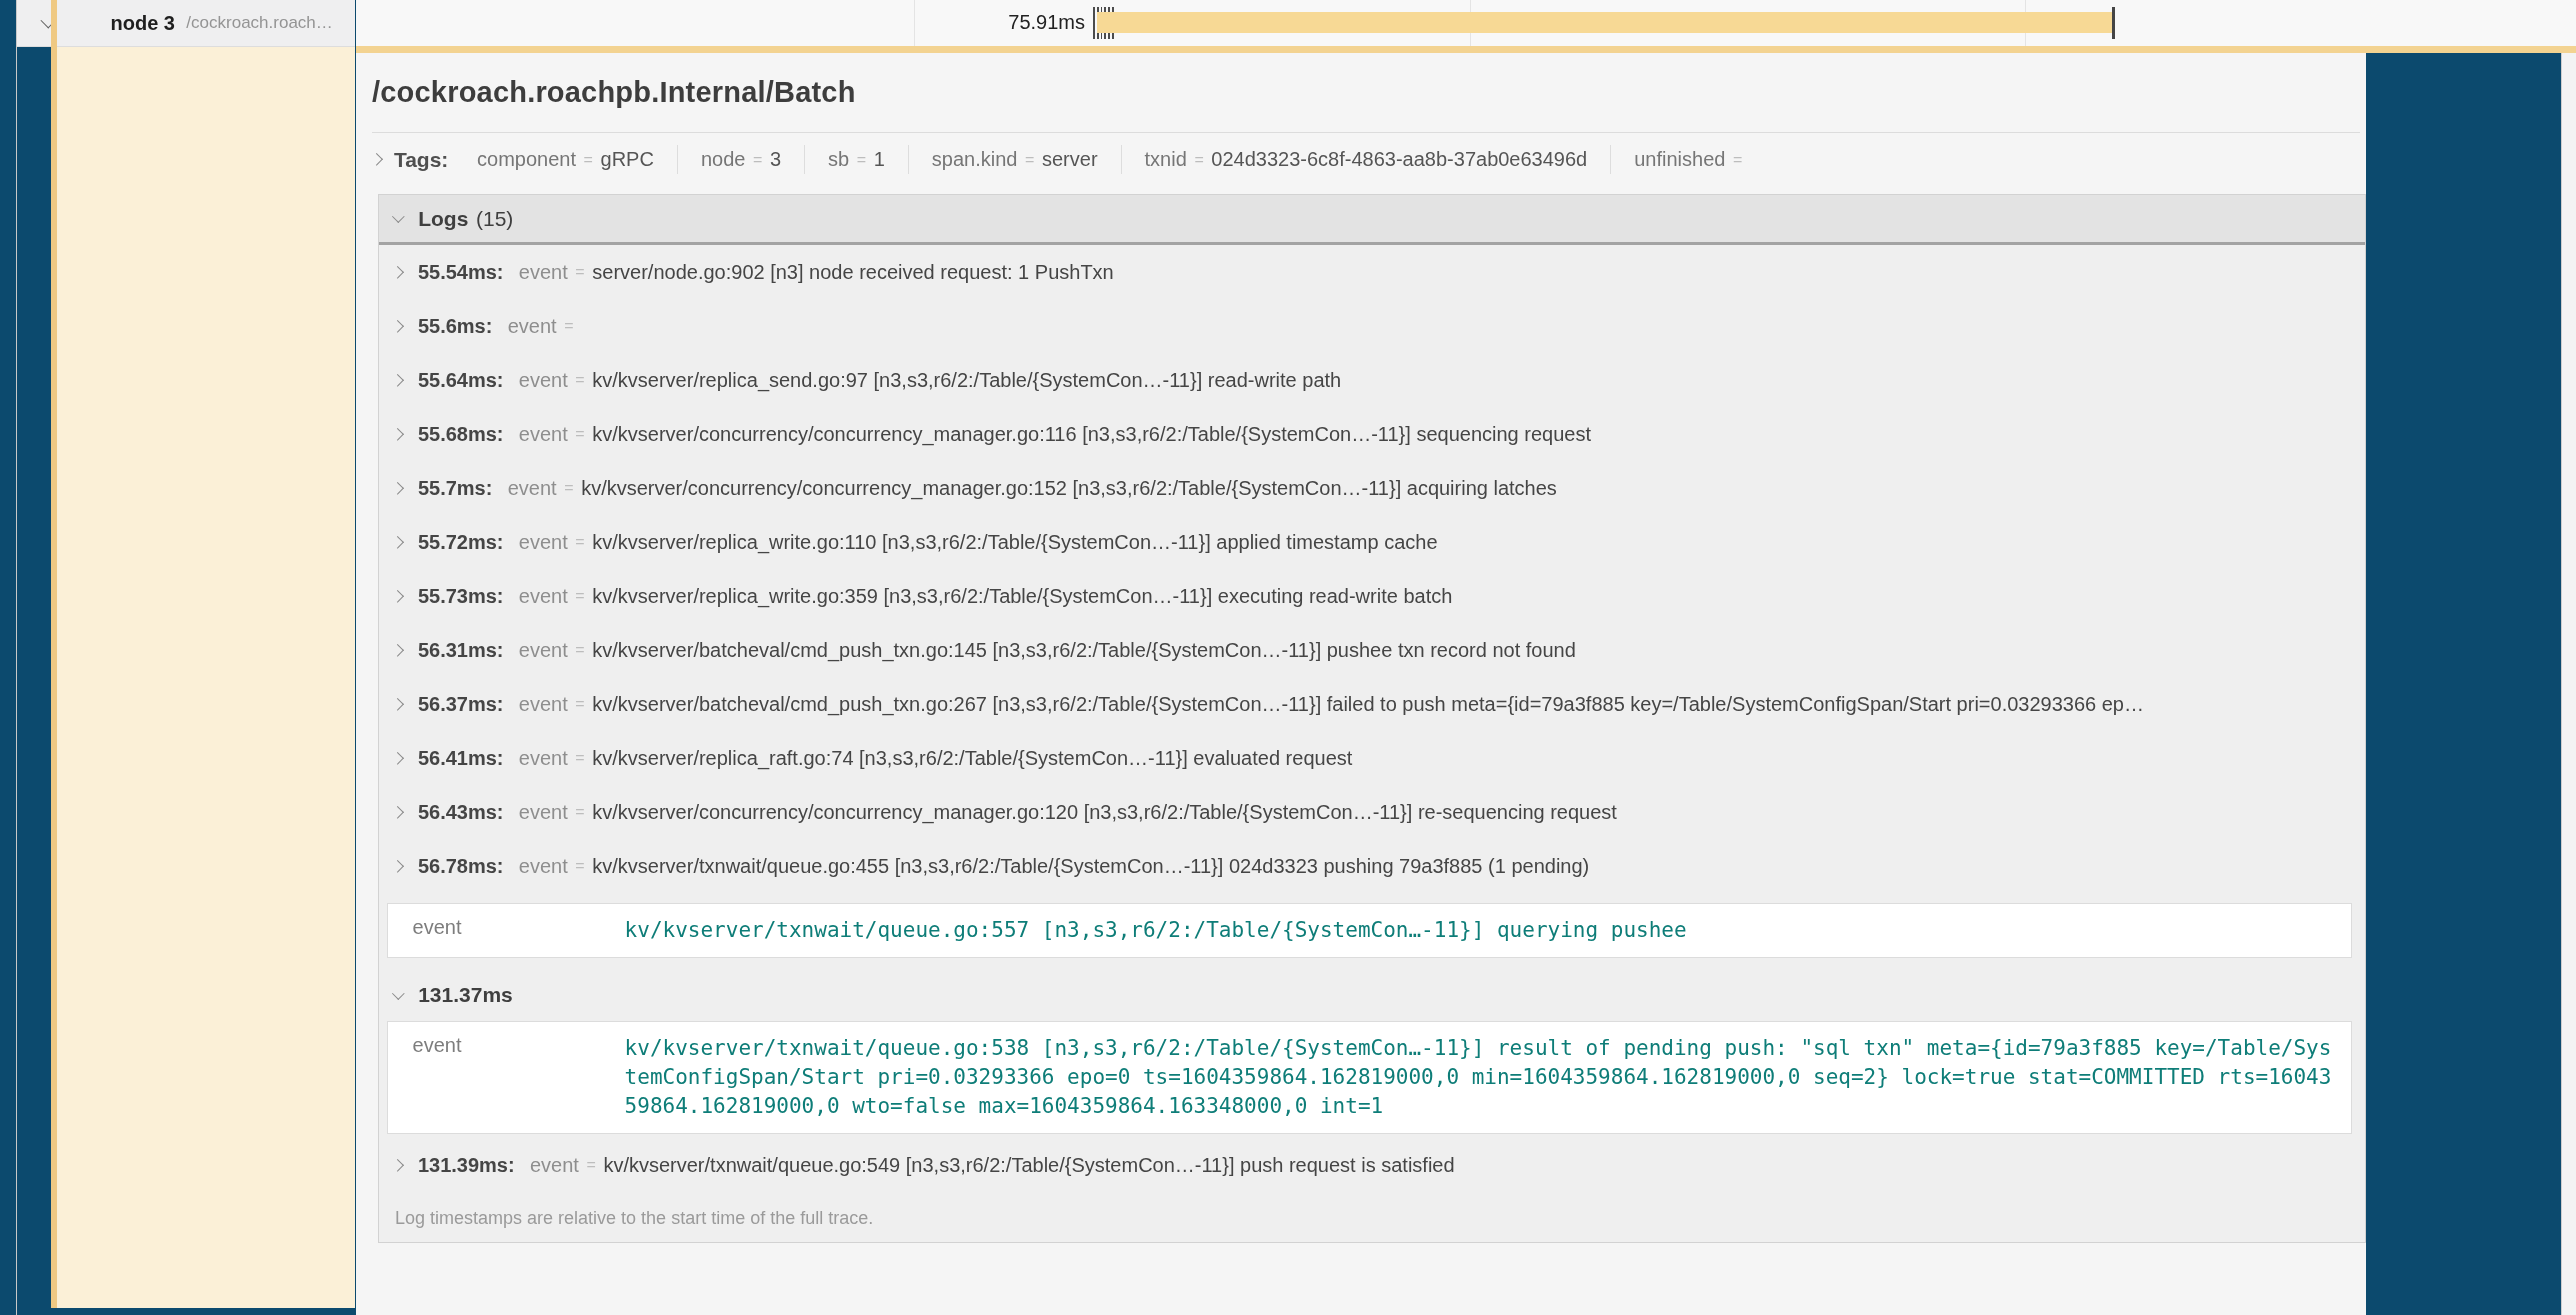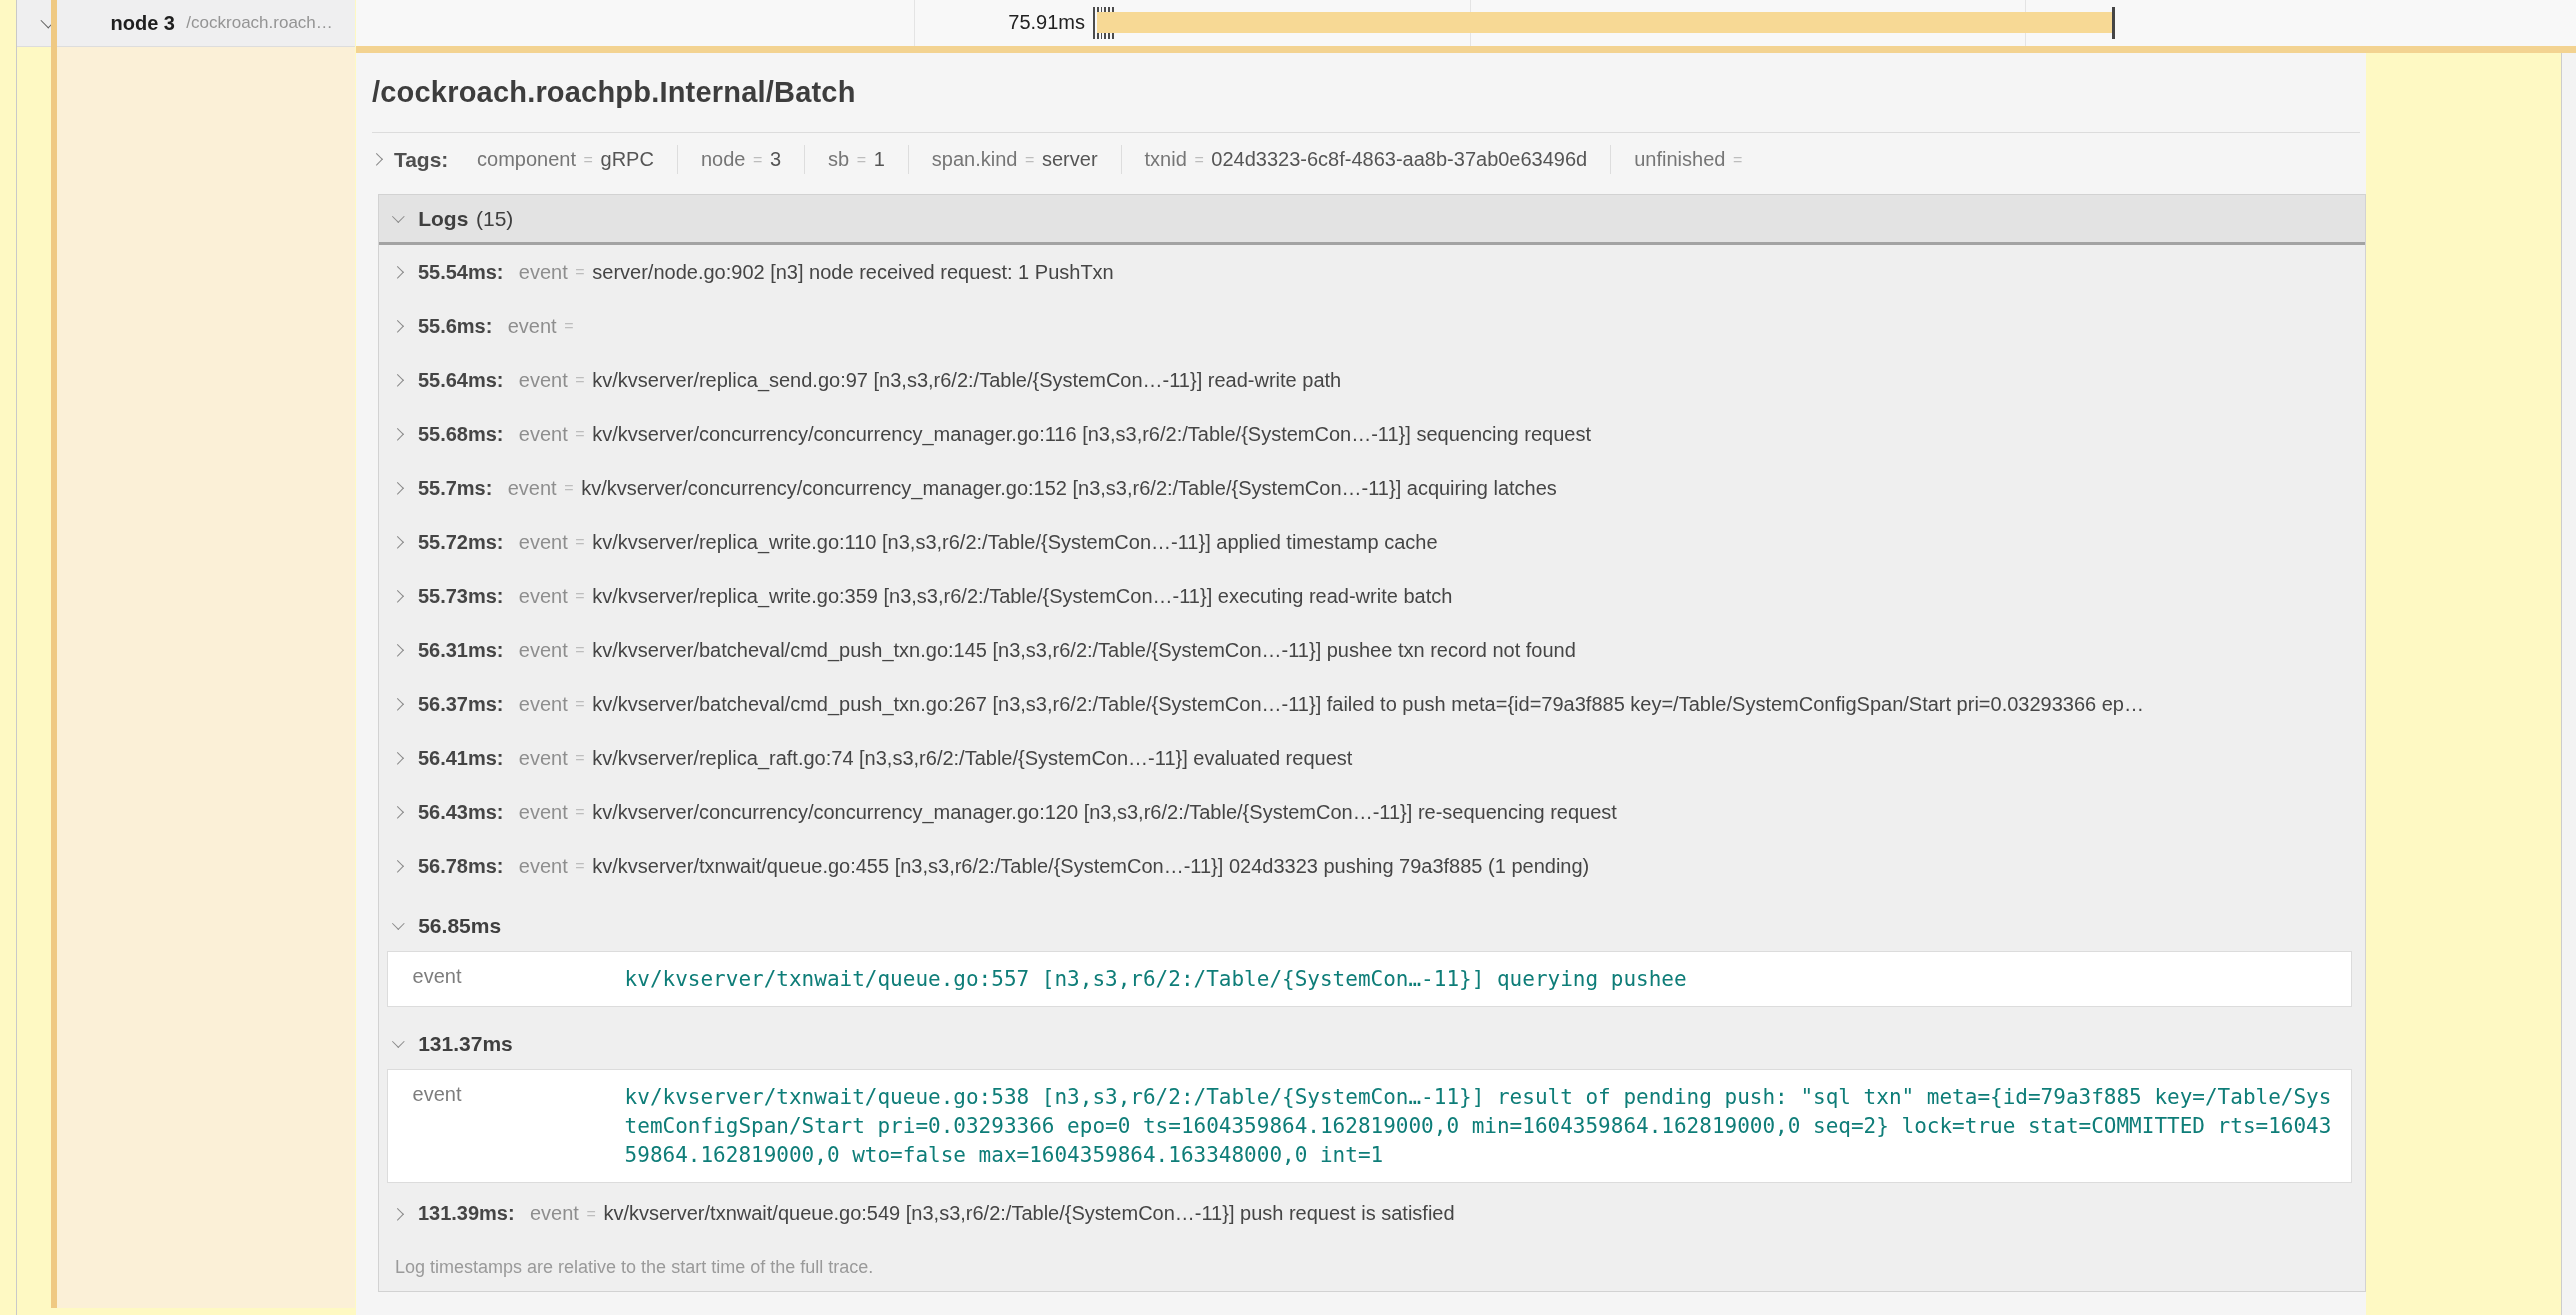--- a/index.html
+++ b/index.html
@@ -1,16 +1,16 @@
 <!DOCTYPE html>
 <html><head>
 <meta charset="utf-8">
 <style>
   html,body{margin:0;padding:0;background:#fff;}
-  #page{position:relative;width:2576px;height:1316px;overflow:hidden;background:#fef9c3;
+  #page{position:relative;width:2576px;height:1316px;overflow:hidden;background:#0c4a6e;
         font-family:"Liberation Sans",sans-serif;-webkit-font-smoothing:antialiased;}
 
   
   .gutter-line{position:absolute;left:16px;top:0;bottom:0;width:1px;background:#c9c9c9;}
   .selected-col{position:absolute;left:57px;top:46px;width:298px;height:1262px;background:#fbf0d7;}
   .color-strip{position:absolute;left:51px;top:0;width:5.7px;height:1308px;background:#efc983;z-index:3;}
 
   
   .span-name-cell{position:absolute;left:17px;top:0;width:338px;height:46px;background:#efeff0;
                   border-bottom:1px solid #ddd;display:flex;align-items:center;z-index:2;}
@@ -231,24 +231,20 @@
           <span class="lm">kv/kvserver/concurrency/concurrency_manager.go:120 [n3,s3,r6/2:/Table/{SystemCon…-11}] re-sequencing request</span>
         </div>
       <div class="log-row">
           <span class="chev right sm"></span>
           <span class="lt">56.78ms:</span>
           <span class="lk">event</span>
           <span class="eq">=</span>
           <span class="lm">kv/kvserver/txnwait/queue.go:455 [n3,s3,r6/2:/Table/{SystemCon…-11}] 024d3323 pushing 79a3f885 (1 pending)</span>
         </div>
 
-      <div class="exp-header">
-        <span class="chev down sm"></span>
-        <span>56.85ms</span>
-      </div>
       <div class="kv-box">
         <div class="kv-row">
           <div class="kv-key">event</div>
           <div class="kv-val">kv/kvserver/txnwait/queue.go:557 [n3,s3,r6/2:/Table/{SystemCon…-11}] querying pushee</div>
         </div>
       </div>
 
       <div class="exp-header">
         <span class="chev down sm"></span>
         <span>131.37ms</span>

